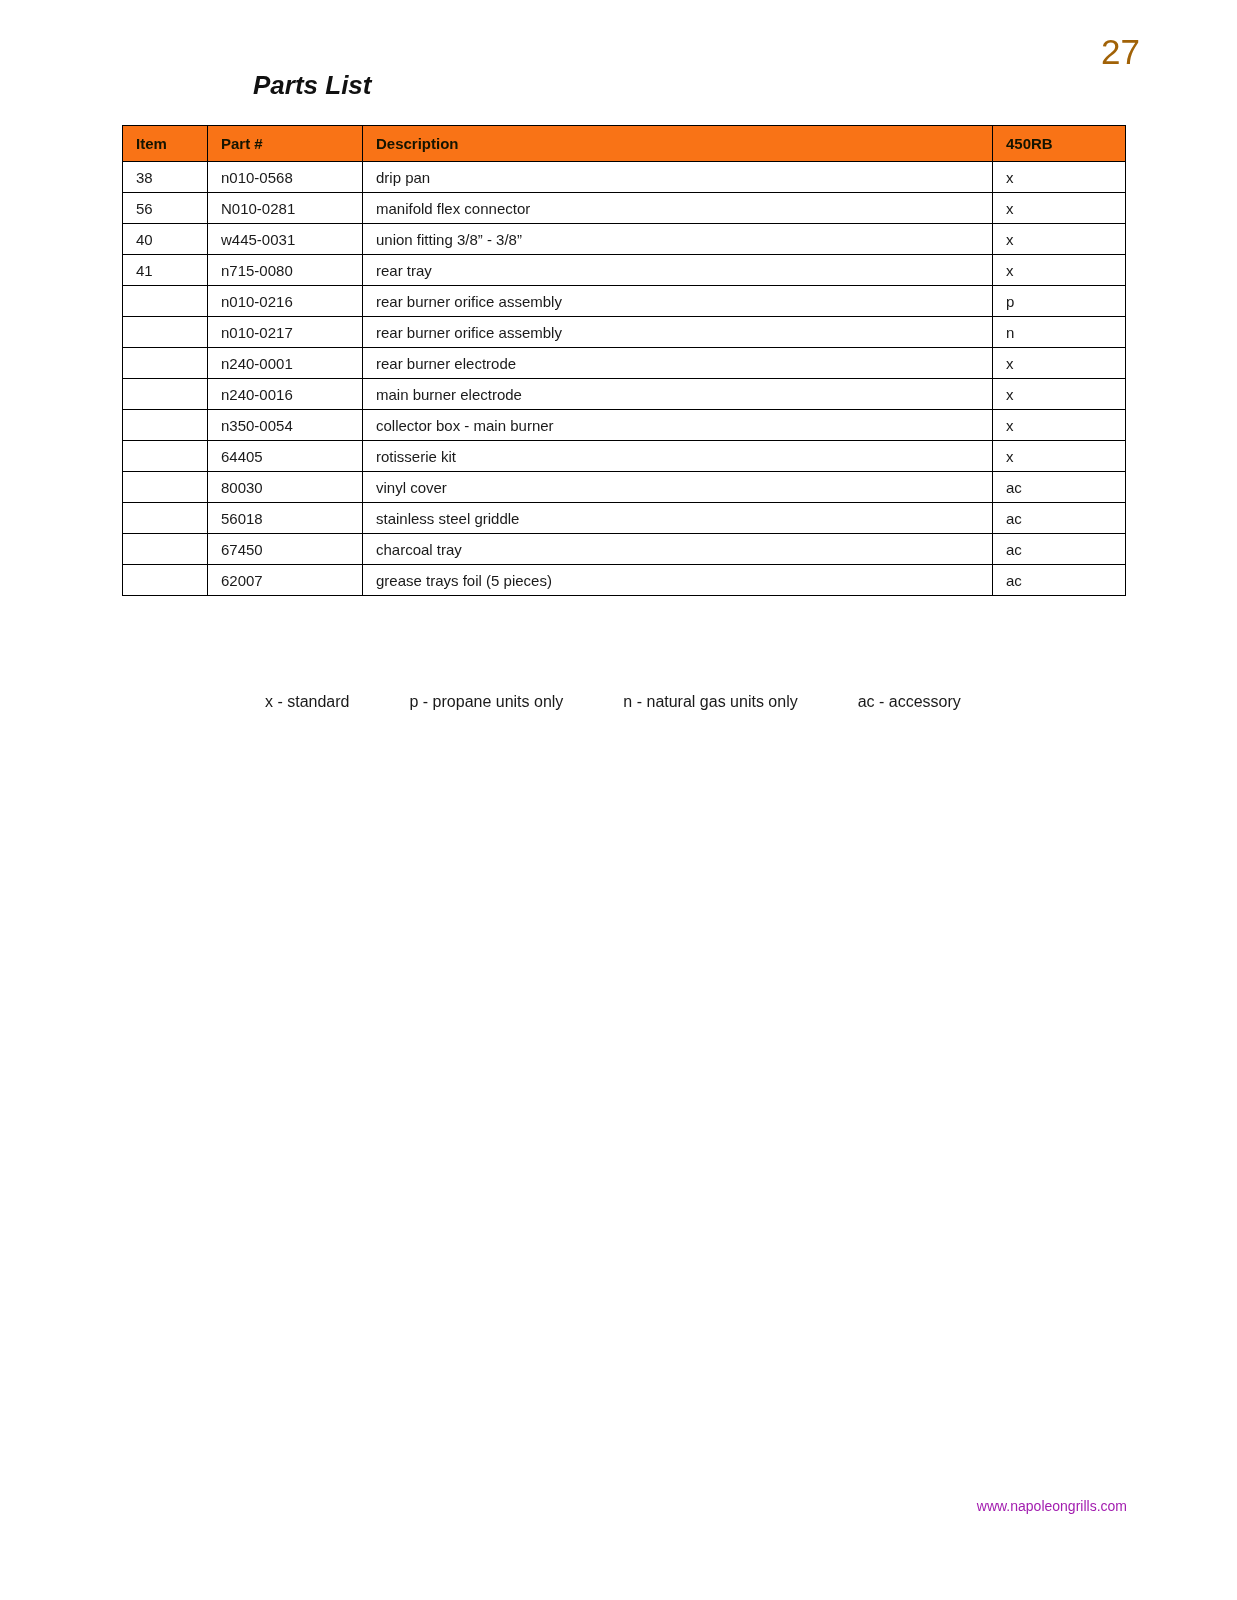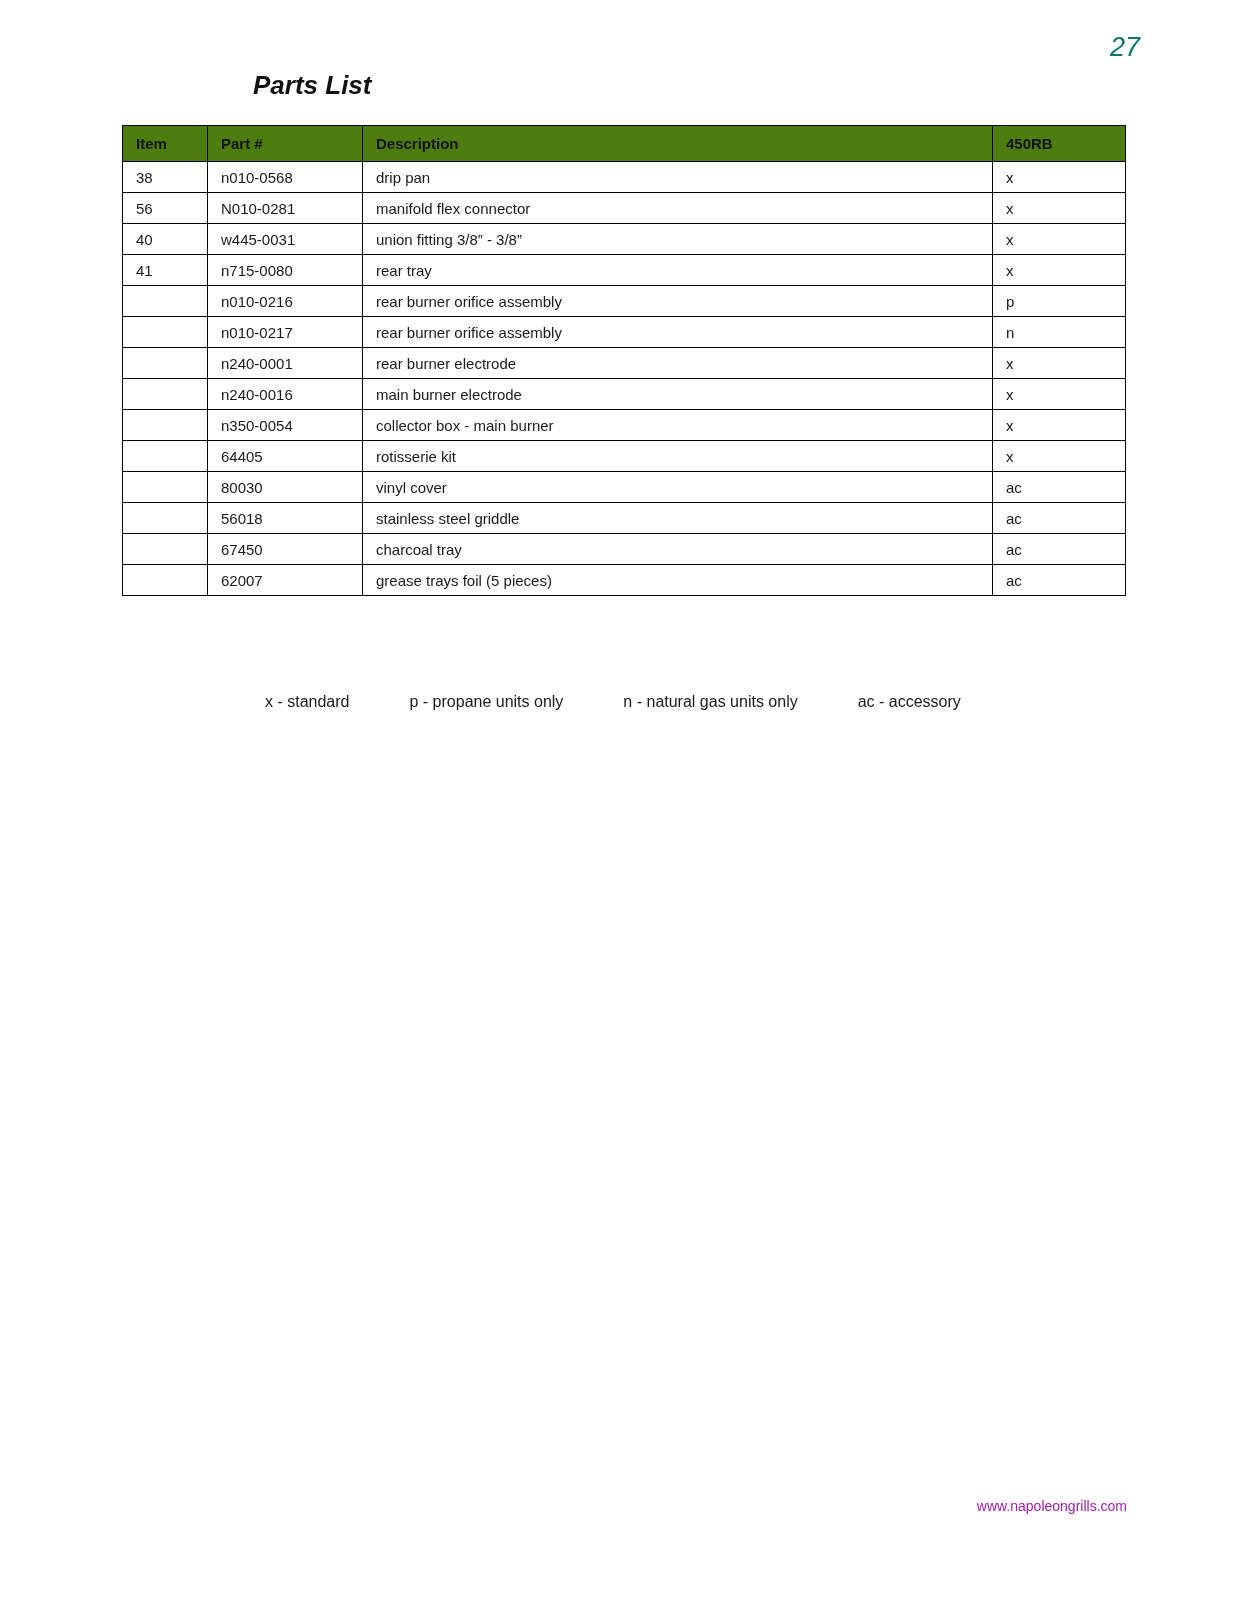--- a/index.html
+++ b/index.html
@@ -12,23 +12,22 @@
     position: relative;
     width: 1237px;
     height: 1600px;
     background: #ffffff;
     overflow: hidden;
   }
   .page-number {
     position: absolute;
     top: 32px;
     right: 97px;
-    font-size: 27px;
-    font-style: italic;
-    color: #0f766e;
+    font-size: 35px;
+    color: #a16207;
   }
   .doc-title {
     position: absolute;
     top: 70px;
     left: 253px;
     font-size: 26px;
     font-weight: bold;
     font-style: italic;
     color: #111111;
   }
@@ -50,21 +49,21 @@
   table.parts-table th, table.parts-table td {
     border: 1.5px solid #000000;
     padding: 6px 12px 6px 13px;
     text-align: left;
     vertical-align: middle;
     height: 31px;
     white-space: nowrap;
     overflow: hidden;
   }
   table.parts-table thead th {
-    background: #4d7c0f;
+    background: #f97316;
     font-weight: bold;
     color: #141400;
     height: 36px;
   }
   table.parts-table td {
     background: #ffffff;
     color: #1a1a1a;
   }
   .legend {
     position: absolute;

